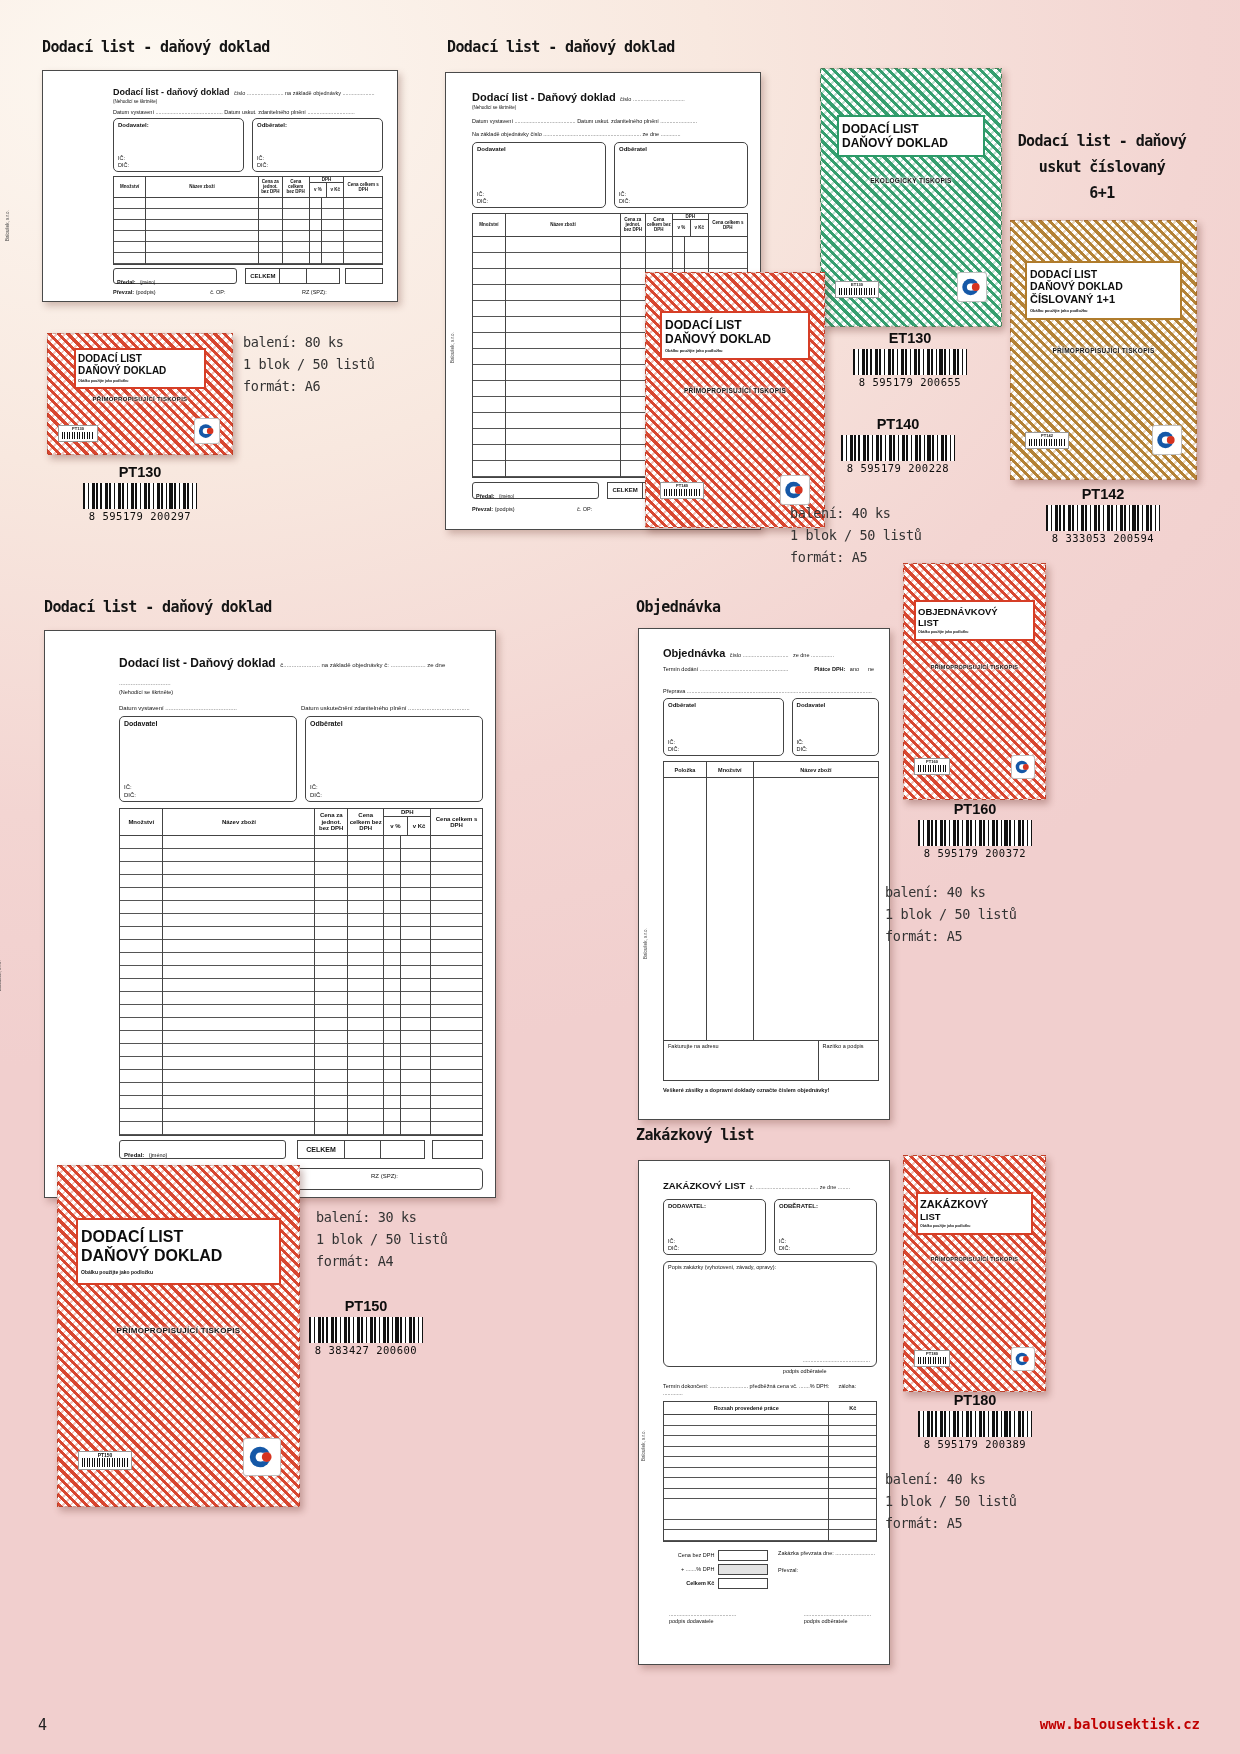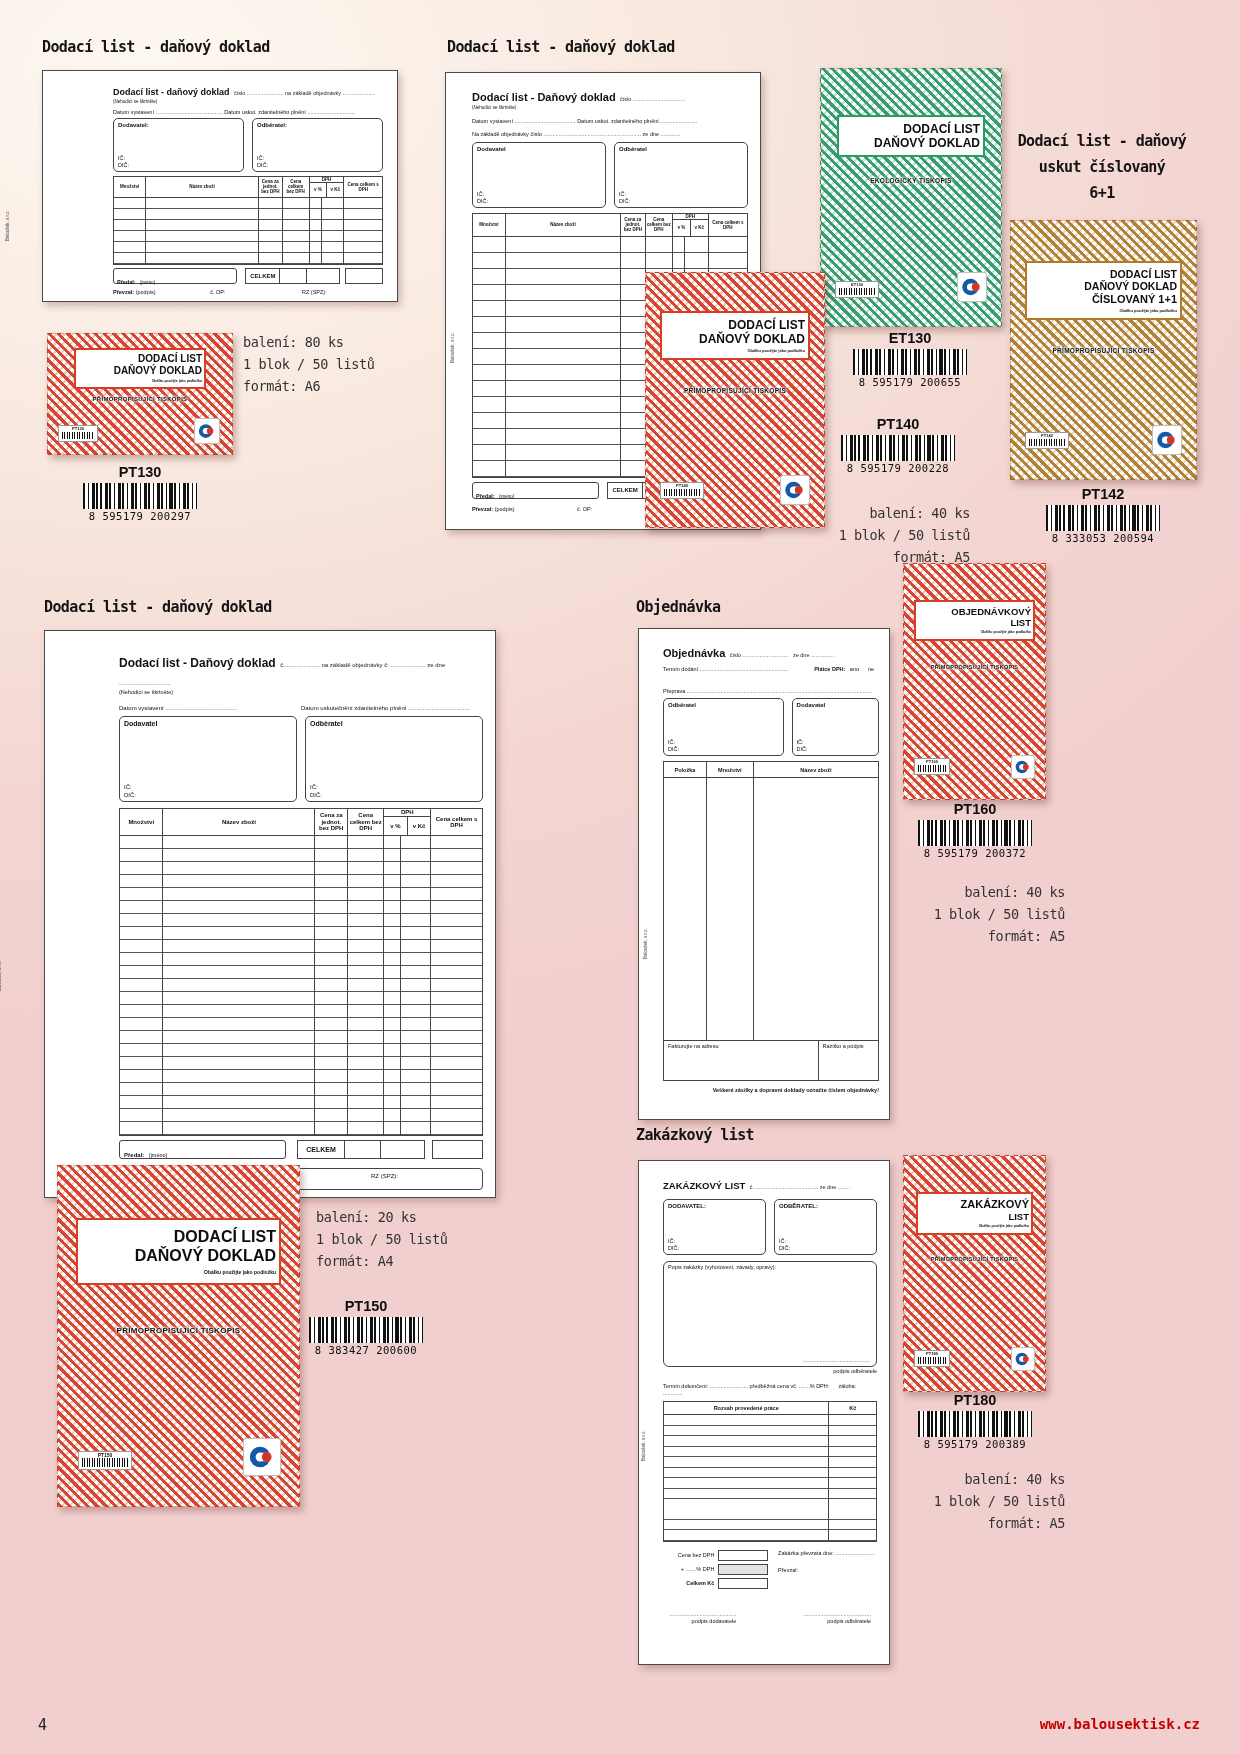--- a/index.html
+++ b/index.html
@@ -5,21 +5,21 @@
   html,body{margin:0;padding:0}
   .page{position:relative;width:1240px;height:1754px;overflow:hidden;
     background:radial-gradient(1400px 1000px at 12% 4%, #fdf8f1 0%, #f8e8df 40%, #f3d5d2 75%, #f1cfce 100%);
     font-family:"Liberation Sans",sans-serif;color:#111}
   
   .hd{position:absolute;font-family:"DejaVu Sans Mono",monospace;font-weight:bold;
       font-size:15px;letter-spacing:-.6px;color:#141414;white-space:nowrap}
   .hd3{text-align:center;white-space:normal;line-height:26px}
   .info{position:absolute;font-family:"DejaVu Sans Mono",monospace;font-size:13.5px;
         letter-spacing:-.4px;color:#333;line-height:22px}
-  .ctr{text-align:right}
+  .ctr{text-align:left}
   
   .form{position:absolute;background:#fff;border:1px solid #4a4a4a;box-sizing:border-box;
         box-shadow:3px 4px 7px rgba(96,44,32,.28)}
   .t4{font-size:4.5px;line-height:5.5px}
   .t5{font-size:5.5px;line-height:7px}
   .t6{font-size:6px;line-height:8px}
   .t7{font-size:7px;line-height:9px}
   .bold{font-weight:bold}
   .ft1{font-size:9px;font-weight:bold}
   .ft3{font-size:12px;font-weight:bold}
@@ -56,21 +56,21 @@
          box-shadow:3px 4px 7px rgba(96,44,32,.33)}
   .pat-red{background-color:#fff;background-image:
      repeating-linear-gradient(45deg,rgba(214,62,38,.95) 0 3px,transparent 3px 6.5px),
      repeating-linear-gradient(135deg,rgba(214,62,38,.30) 0 2px,transparent 2px 5.5px)}
   .pat-green{background-color:#fff;background-image:
      repeating-linear-gradient(45deg,rgba(44,154,104,.95) 0 3px,transparent 3px 6.5px),
      repeating-linear-gradient(135deg,rgba(44,154,104,.30) 0 2px,transparent 2px 5.5px)}
   .pat-gold{background-color:#fff;background-image:
      repeating-linear-gradient(45deg,rgba(176,124,44,.95) 0 3px,transparent 3px 6.5px),
      repeating-linear-gradient(135deg,rgba(176,124,44,.30) 0 2px,transparent 2px 5.5px)}
-  .tbox{position:absolute;background:#fff;text-align:right;box-sizing:border-box;padding:5px 3px}
+  .tbox{position:absolute;background:#fff;text-align:left;box-sizing:border-box;padding:5px 3px}
   .tbox.red{border:2px solid #d63e26}
   .tbox.green{border:2px solid #2c9a68}
   .tbox.gold{border:2px solid #b07c2c}
   .tl{font-weight:bold;line-height:1.18;color:#0d0d0d}
   .tnote{font-size:4px;line-height:5px;font-weight:bold;margin-top:2px}
   .csub{position:absolute;left:0;right:0;text-align:center;font-weight:bold;color:#101010;
         text-shadow:0 0 2px #fff,0 0 3px #fff,0 0 4px #fff;letter-spacing:.3px}
   .minibc{position:absolute;background:#fff;border:1px solid #999;text-align:center;box-sizing:border-box}
   .minibc .mc{font-size:4px;line-height:6px;font-weight:bold}
   .minibc .mb{height:7px;margin:0 3px 2px;background:repeating-linear-gradient(90deg,#111 0 1px,#fff 1px 2px,#111 2px 3px,#fff 3px 5px)}
@@ -640,21 +640,21 @@
       <svg viewBox="0 0 32 32" width="30" height="30">
           <circle cx="14" cy="16" r="11" fill="#1558a7"></circle>
           <rect x="14" y="11.5" width="18" height="9" fill="#fff"></rect>
           <circle cx="14" cy="16" r="4.8" fill="#fff"></circle>
           <circle cx="21" cy="16" r="5.2" fill="#d63420"></circle>
         </svg>
     </div>
   </div>
 
   <div class="info" style="left:316px;top:1206px">
-    <div>balení: 20 ks</div>
+    <div>balení: 30 ks</div>
     <div>1 blok / 50 listů</div>
     <div>formát: A4</div>
   </div>
 
   <div class="prod" style="left:286px;top:1298px;width:160px">
     <div class="pcode">PT150</div>
     <div class="bars"></div>
     <div class="ean">8 383427 200600</div>
   </div>
 

